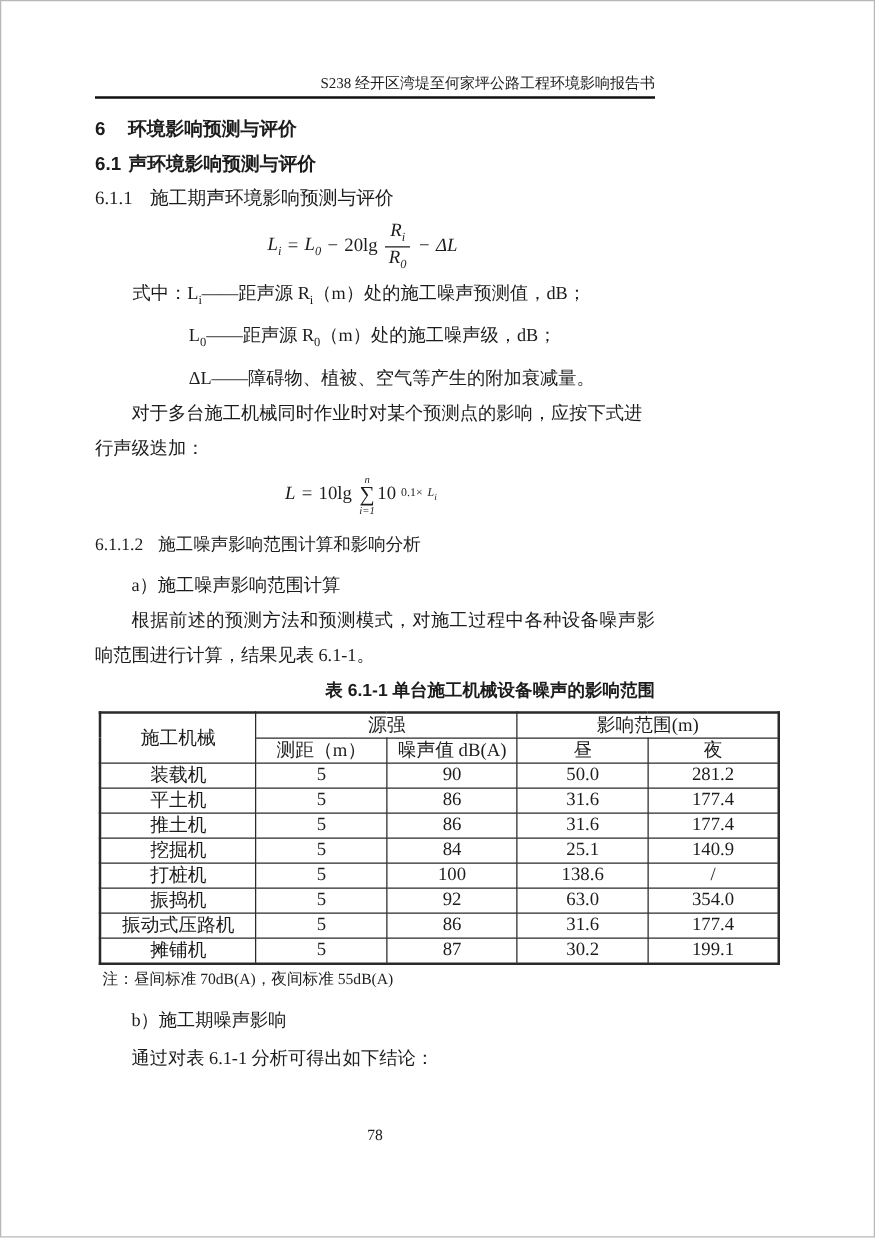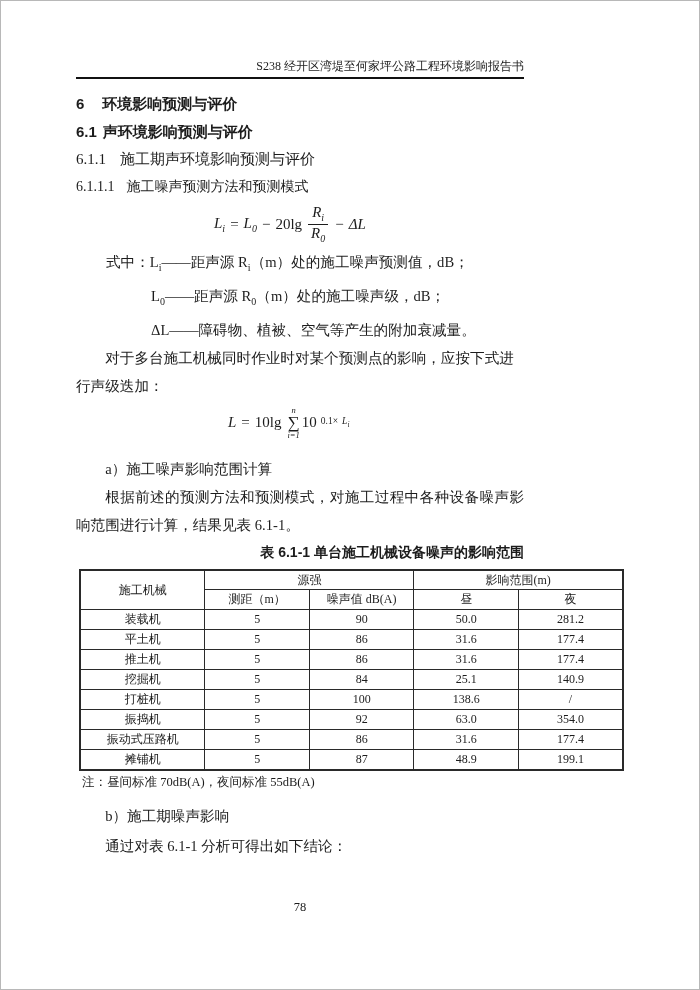--- a/index.html
+++ b/index.html
@@ -83,21 +83,21 @@
     font-family: "Liberation Sans", "DejaVu Sans", sans-serif;
     font-weight: bold;
     font-size: 14px;
     line-height: 24px;
   }
   table {
     margin-top: 5px;
     width: 545px;
     margin-left: 3px;
     border-collapse: collapse;
-    font-size: 12px;
+    font-size: 15px;
   }
   th, td {
     border: 1px solid #2a2a2a;
     text-align: center;
     vertical-align: middle;
     height: 20px;
     padding: 0 2px;
     font-weight: normal;
   }
   table { border: 2px solid #2a2a2a; }
@@ -122,23 +122,20 @@
   </div>
 
   <div class="h2">
     <span class="hnum">6.1</span><span>声环境影响预测与评价</span>
   </div>
 
   <div class="h3">
     <span class="hnum">6.1.1</span><span>施工期声环境影响预测与评价</span>
   </div>
 
-  <div class="h4">
-    <span class="hnum">6.1.1.1</span><span>施工噪声预测方法和预测模式</span>
-  </div>
 
 
   <div class="formula">
     <span><span>L</span><sub>i</sub></span>
     <span class="fo">=</span>
     <span><span>L</span><sub>0</sub></span>
     <span class="fo">−</span>
     <span class="fn">20lg</span>
     <span class="frac">
       <span class="num"><span>R</span><sub>i</sub></span>
@@ -166,20 +163,23 @@
     <span class="fn">10lg</span>
     <span class="sum">
       <span class="lim">n</span>
       <span class="sym">∑</span>
       <span class="lim">i=1</span>
     </span>
     <span class="fn">10</span>
       <span class="exp"><span class="fn">0.1×</span><span>L</span><sub>i</sub></span>
   </div>
 
+  <div class="h4">
+    <span class="hnum">6.1.1.2</span><span>施工噪声影响范围计算和影响分析</span>
+  </div>
 
   <div class="line indent" style="margin-top:11px">a）施工噪声影响范围计算</div>
 
   <p class="para" style="margin-top:0">根据前述的预测方法和预测模式，对施工过程中各种设备噪声影响范围进行计算，结果见表 6.1-1。</p>
 
   <div class="table-title">表 6.1-1  单台施工机械设备噪声的影响范围</div>
 
   <table>
     <colgroup>
       <col style="width:23%">
@@ -248,21 +248,21 @@
           <td>振动式压路机</td>
           <td>5</td>
           <td>86</td>
           <td>31.6</td>
           <td>177.4</td>
         </tr>
         <tr>
           <td>摊铺机</td>
           <td>5</td>
           <td>87</td>
-          <td>48.9</td>
+          <td>30.2</td>
           <td>199.1</td>
         </tr>
       </tbody>
   </table>
 
   <div class="note">注：昼间标准 70dB(A)，夜间标准 55dB(A)</div>
 
   <div class="line indent b-item">b）施工期噪声影响</div>
   <div class="line indent b-para">通过对表 6.1-1 分析可得出如下结论：</div>
 

